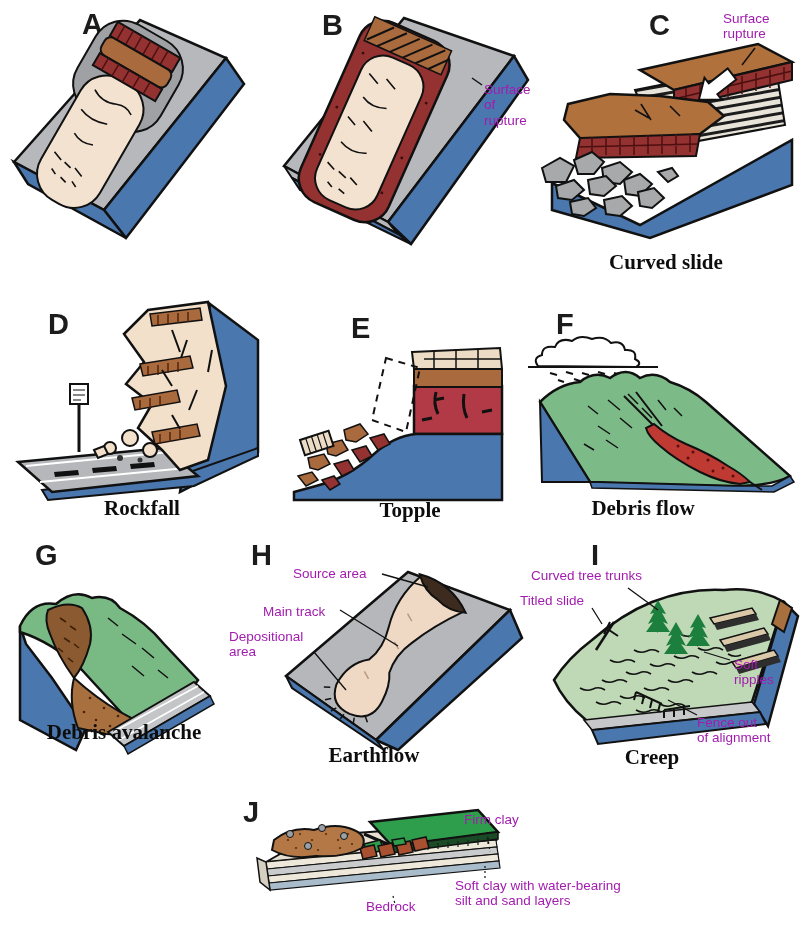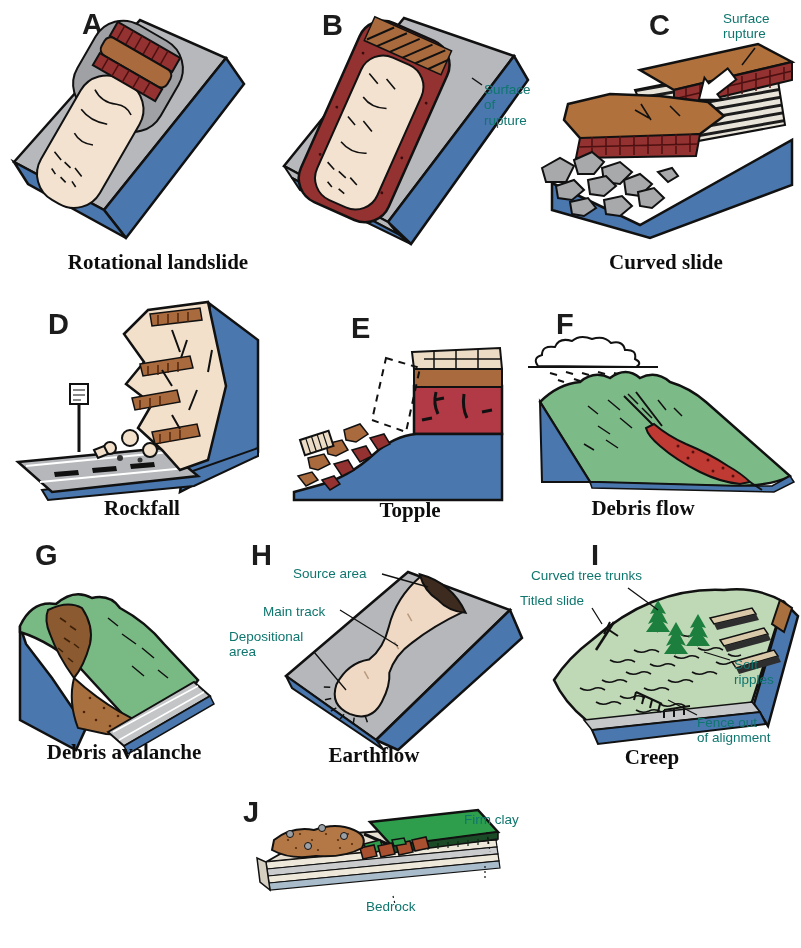--- a/index.html
+++ b/index.html
@@ -9,21 +9,21 @@
   }
   .letter{
     position:absolute;font:bold 29px "Liberation Sans",sans-serif;
     color:#1c1c1c;letter-spacing:0;line-height:1;
   }
   .caption{
     position:absolute;transform:translateX(-50%);
     font:bold 21px "Liberation Serif",serif;color:#0d0d0d;white-space:nowrap;
   }
   .ann{
-    position:absolute;font:13.5px "Liberation Sans",sans-serif;color:#0f766e;
+    position:absolute;font:13.5px "Liberation Sans",sans-serif;color:#a21caf;
     line-height:1.13;white-space:pre-line;z-index:5;
   }
   svg.panel{position:absolute;overflow:visible;}
 </style>
 </head>
 <body>
 
 <div class="figure">
 
   <div class="letter" style="left:82px;top:10px">A</div>
@@ -35,21 +35,20 @@
       <rect x="-48" y="0" width="96" height="100" rx="32" fill="#9fa1a5" stroke="#111" stroke-width="2"></rect>
       <rect x="-34" y="56" width="68" height="139" rx="30" fill="#f3e2cf" stroke="#111" stroke-width="2"></rect>
       <rect x="-36" y="8" width="72" height="16" fill="#943131" stroke="#111" stroke-width="2"></rect>
       <path d="M-28,8 v16 M-18,8 v16 M-8,8 v16 M2,8 v16 M12,8 v16 M22,8 v16" stroke="#4d1010" stroke-width="1.5"></path>
       <rect x="-38" y="24" width="76" height="20" rx="7" fill="#a96a3e" stroke="#111" stroke-width="2"></rect>
       <rect x="-36" y="44" width="72" height="14" fill="#943131" stroke="#111" stroke-width="2"></rect>
       <path d="M-26,44 v14 M-14,44 v14 M-2,44 v14 M10,44 v14 M22,44 v14" stroke="#4d1010" stroke-width="1.5"></path>
       <path d="M-22,78 q12,8 26,2 q10,-4 18,2 M-24,102 q14,6 30,0 M-18,126 q10,6 22,1 M-26,152 l10,4 m4,0 l8,2 m4,-2 l10,4 M-20,168 l6,3 M-8,171 l7,2 M4,169 l6,3" stroke="#111" stroke-width="1.6" fill="none"></path>
     </g>
   </svg>
-  <div class="caption" style="left:158px;top:250px">Rotational landslide</div>
 
   <div class="letter" style="left:322px;top:11px">B</div>
   <svg class="panel" style="left:276px;top:14px" width="262" height="232" viewBox="0 0 262 232">
     <polygon points="8,152 128,4 238,42 112,208" fill="#b6b8bc" stroke="#111" stroke-width="2.5"></polygon>
     <polygon points="238,42 252,66 135,230 112,208" fill="#4a77ae" stroke="#111" stroke-width="2.5"></polygon>
     <polygon points="8,152 112,208 122,220 16,164" fill="#b6b8bc" stroke="#111" stroke-width="2"></polygon>
     <polygon points="16,164 122,220 135,230 24,176" fill="#4a77ae" stroke="#111" stroke-width="2"></polygon>
     <g transform="translate(138,18) rotate(24)">
       <rect x="-48" y="0" width="96" height="196" rx="26" fill="#943131" stroke="#111" stroke-width="2.5"></rect>
       <circle cx="-38" cy="40" r="1.4" fill="#3a0c0c"></circle>
@@ -208,21 +207,21 @@
         <circle cx="106" cy="134" r="1.3"></circle>
       <circle cx="118" cy="142" r="1.3"></circle>
         <circle cx="84" cy="138" r="1.3"></circle>
         <circle cx="98" cy="144" r="1.3"></circle>
         <circle cx="72" cy="130" r="1.3"></circle>
     </g>
     <polygon points="96,150 182,100 198,114 112,164" fill="#c3c5c7" stroke="#111" stroke-width="2"></polygon>
     <path d="M101,150 L186,104 M107,158 L192,110" stroke="#ffffff" stroke-width="1.5"></path>
     <polygon points="112,164 198,114 202,122 116,172" fill="#4a77ae" stroke="#111" stroke-width="1.5"></polygon>
   </svg>
-  <div class="caption" style="left:124px;top:740px">Debris avalanche</div>
+  <div class="caption" style="left:124px;top:720px">Debris avalanche</div>
 
   <div class="letter" style="left:251px;top:541px">H</div>
   <svg class="panel" style="left:258px;top:560px" width="268" height="190" viewBox="0 0 268 190">
     <polygon points="28,116 150,12 252,50 118,180" fill="#b5b7ba" stroke="#111" stroke-width="2.5"></polygon>
     <polygon points="252,50 264,78 140,190 118,180" fill="#4a77ae" stroke="#111" stroke-width="2.5"></polygon>
     <polygon points="28,116 118,180 126,190 34,128" fill="#4a77ae" stroke="#111" stroke-width="2"></polygon>
     <g transform="translate(186,32) rotate(40)">
       <path d="M-28,4 Q-33,35 -20,62 Q-10,82 -14,100 Q-28,116 -23,140 Q-15,160 6,154 Q28,147 23,124 Q19,106 10,97 Q3,79 8,60 Q14,32 27,4 Q0,-5 -28,4 Z" fill="#f0d9c4" stroke="#111" stroke-width="2"></path>
       <path d="M-30,2 Q0,-12 30,2 Q16,12 0,10 Q-16,12 -30,2 Z" fill="#3d2b1f" stroke="#111" stroke-width="2"></path>
       <path d="M-26,146 l-5,4 M-18,154 l-4,5 M-8,158 l-2,6 M2,158 l0,6 M12,154 l3,5 M20,146 l5,3" stroke="#111" stroke-width="1.5"></path>
@@ -340,15 +339,17 @@
     </g>
     <g fill="#9aa0a6" stroke="#111" stroke-width="1">
       <circle cx="38" cy="28" r="3.5"></circle>
         <circle cx="70" cy="22" r="3.5"></circle>
         <circle cx="92" cy="30" r="3.5"></circle>
         <circle cx="56" cy="40" r="3.5"></circle>
     </g>
     <path d="M235,26 L238,46 M233,60 L233,74 M141,90 L144,102" stroke="#111" stroke-width="1.2" stroke-dasharray="2 3"></path>
   </svg>
   <div class="ann" style="left:464px;top:812px">Firm clay</div>
+  <div class="ann" style="left:455px;top:878px">Soft clay with water-bearing
+silt and sand layers</div>
   <div class="ann" style="left:366px;top:899px">Bedrock</div>
 
 </div>
 
 </body></html>

